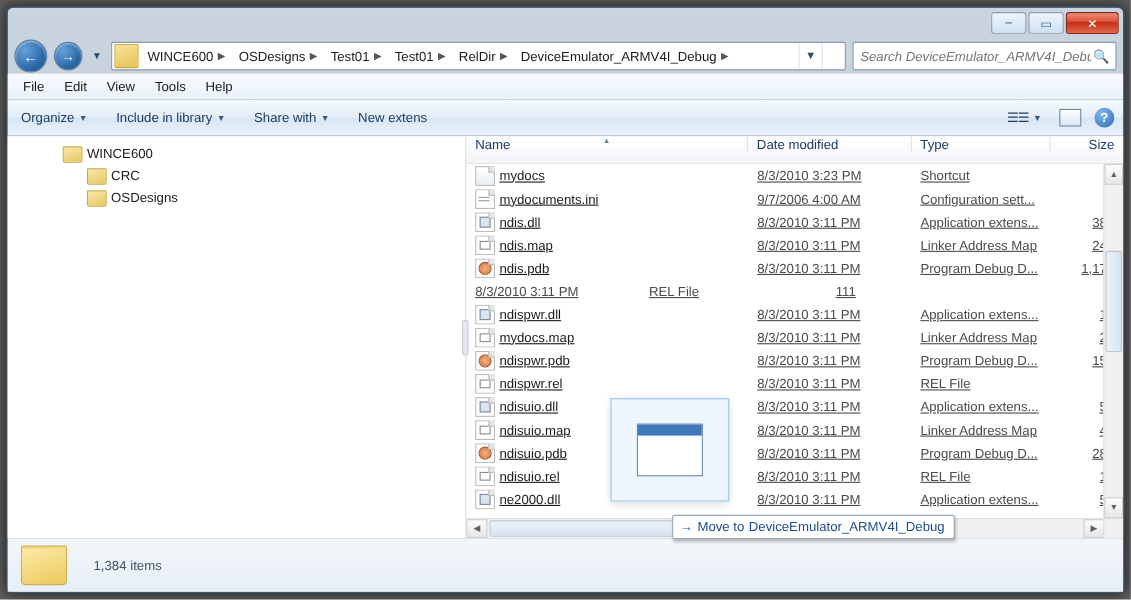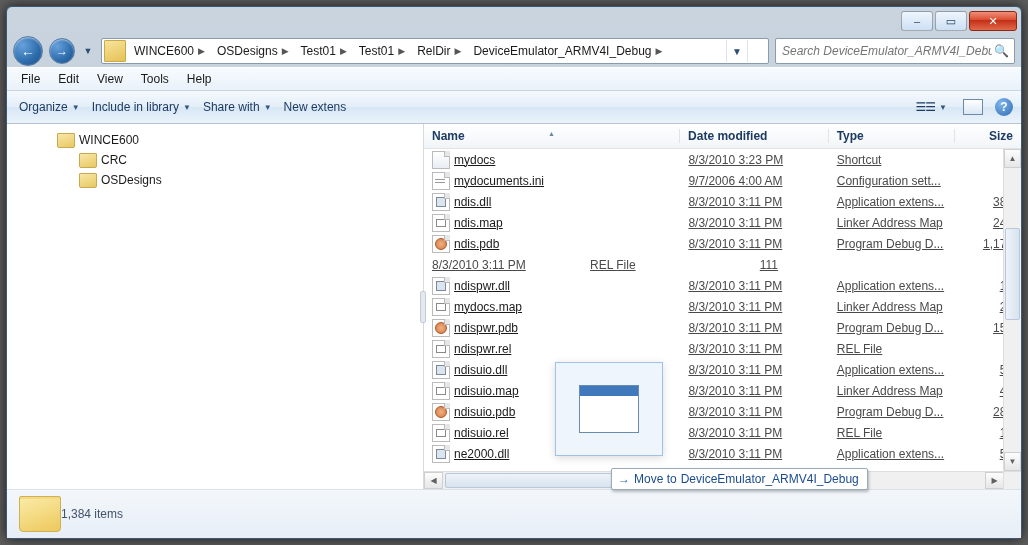--- a/index.html
+++ b/index.html
@@ -69,21 +69,21 @@
     border-top:1px solid #fff; border-bottom:1px solid #c9d4df;
     display:flex; align-items:center; padding:0 6px; gap:2px;
   }
   .menubar .mitem { padding:2px 8px; border-radius:2px; cursor:pointer; }
 
   
   .cmdbar {
     height:32px;
     background:linear-gradient(to bottom,#f4f9fe 0%,#e4eef8 49%,#d7e6f4 50%,#eaf3fb 100%);
     border-bottom:1px solid #b6c4d3;
-    display:flex; align-items:center; padding:0 8px; gap:4px; color:#1d3b63;
+    display:flex; align-items:center; padding:0 8px; gap:18px; color:#1d3b63;
   }
   .cmdbar .cbtn { display:flex; align-items:center; gap:4px; cursor:pointer; padding:4px 4px; border-radius:3px;}
   .cmdbar .cdrop { font-size:8px; color:#34567d;}
   .cmdbar .right { margin-left:auto; display:flex; align-items:center; gap:8px; }
   .cmdbar .icon-square { width:18px; height:14px; border:1px solid #6a89ab; background:linear-gradient(to bottom,#fff,#dae7f4); }
   .help-icon{ width:18px;height:18px;border-radius:50%;background:radial-gradient(circle at 35% 30%,#7fb6ec,#2e6bb2);color:#fff;display:flex;align-items:center;justify-content:center;font-weight:bold;font-size:12px;}
 
   
   .body { flex:1; display:flex; background:#fff; min-height:0; position:relative; }
   .tree {
@@ -97,22 +97,22 @@
   .tree-resize .grip { width:4px; height:30px; background:#e4e9ef; border:1px solid #c4ccd5; border-radius:2px; }
   .tnode { display:flex; align-items:center; height:20px; cursor:pointer; }
   .tfolder { width:16px; height:13px; margin-right:4px;
     background:linear-gradient(160deg,#f9e7a8,#e7c863);
     border:1px solid #caa94e; border-radius:1px 1px 2px 2px; }
   .depth0{ padding-left:50px;} .depth1{ padding-left:72px;}
 
   
   .listwrap { flex:1; display:flex; flex-direction:column; min-width:0; }
   .listhdr {
-    height:24px; display:flex; align-items:center; border-bottom:1px solid #e3e3e3;
-    background:linear-gradient(to bottom,#fff,#f2f5f8); color:#1d3b63; user-select:none;font-weight:bold;
+    height:24px; display:flex; align-items:flex-start; border-bottom:1px solid #e3e3e3;
+    background:linear-gradient(to bottom,#fff,#f2f5f8); color:#1d3b63; user-select:none;
   }
   .col { display:flex; align-items:center; padding:0 8px; border-right:1px solid #e3e3e3; cursor:pointer; position:relative;}
   .col.sort::after{ content:"▲"; font-size:7px; color:#6b86a5; position:absolute; left:50%; top:1px; transform:translateX(-50%);}
   .c-name{ width:258px;} .c-date{ width:142px;} .c-type{ width:118px;} .c-size{ width:54px; justify-content:flex-end; border-right:none;}
   .listbody { flex:1; overflow:hidden; position:relative; }
   .row { height:21px; display:flex; align-items:center; }
   .cell { padding:0 8px; overflow:hidden; white-space:nowrap; text-overflow:ellipsis;text-decoration:underline; }
   .cell.name{ width:258px; display:flex; align-items:center; gap:4px;}
   .cell.date{ width:142px; color:#4a4a4a;}
   .cell.type{ width:118px; color:#4a4a4a;}
@@ -154,21 +154,21 @@
     display:flex; align-items:center; gap:4px; color:#1b4c8f; font-size:12px;
     box-shadow:1px 2px 3px rgba(0,0,0,0.25);
     white-space:nowrap;
   }
   .drag-tip .arrow{ color:#2a66b7; font-weight:bold; }
 
   
   .statusbar {
     height:48px; border-top:1px solid #d9e1ea;
     background:linear-gradient(to bottom,#f3f7fb,#e7eef6);
-    display:flex; align-items:center; padding:0 12px; gap:0;
+    display:flex; align-items:center; padding:0 12px; gap:24px;
     color:#40536a;
   }
   .statusbar .big-folder{
     width:40px;height:34px;
     background:linear-gradient(160deg,#fbeca9,#edc85c);
     border:1px solid #cdb057; border-radius:2px 2px 4px 4px;
     box-shadow:inset 0 8px 0 -6px #f6da82;
   }
 </style>
 </head>

